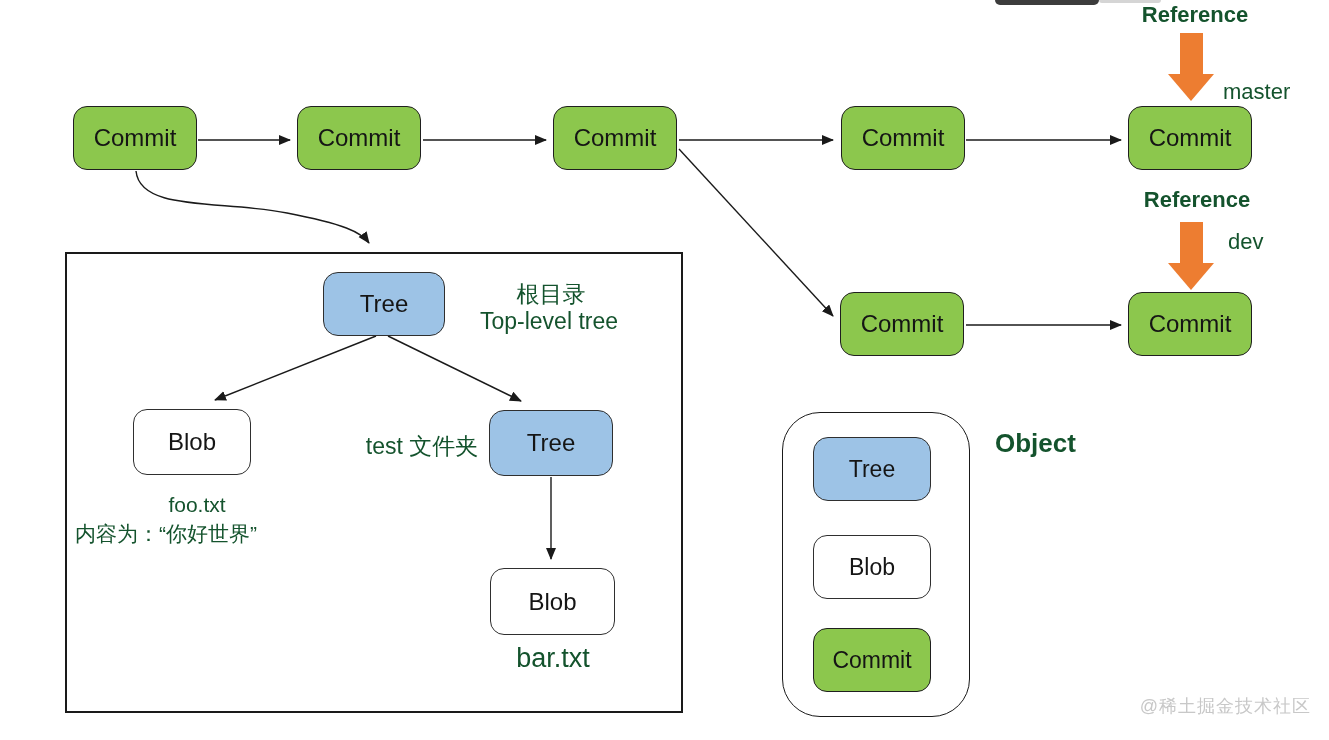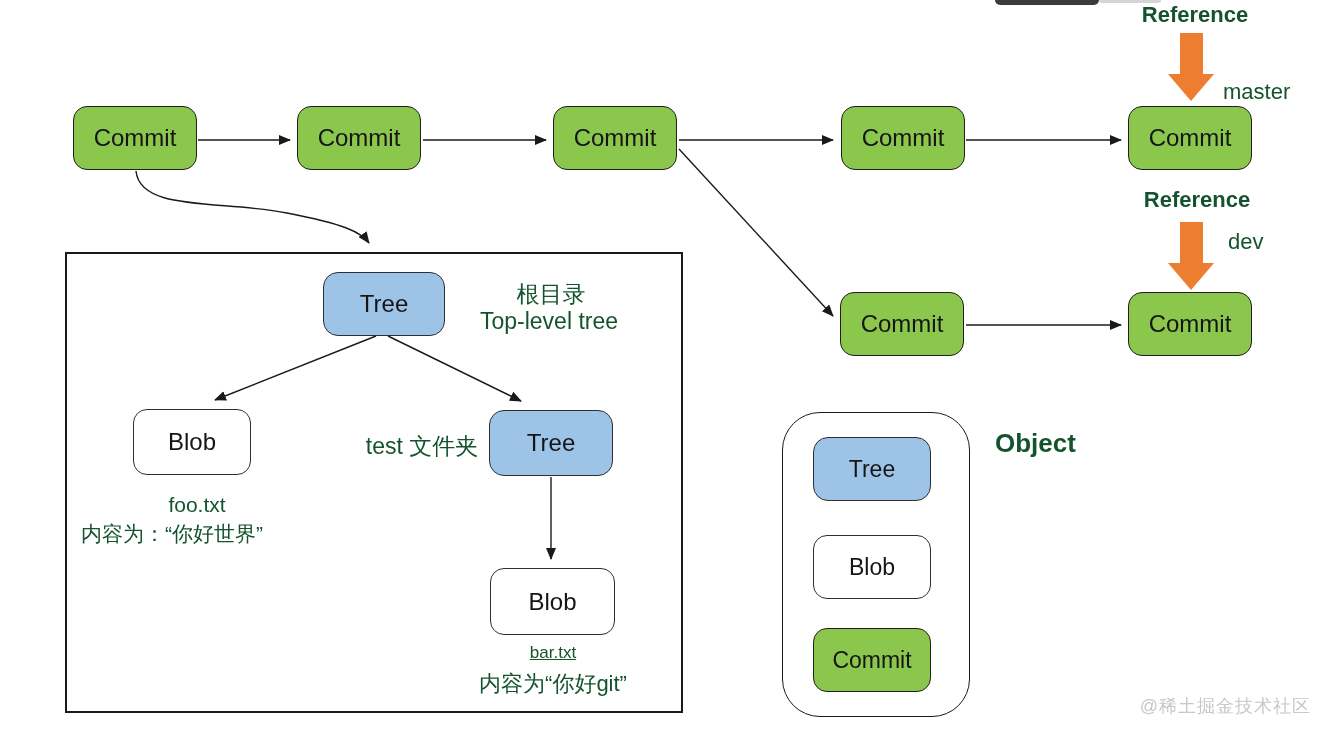--- a/index.html
+++ b/index.html
@@ -103,28 +103,27 @@
   <div class="label" style="left:1228px;top:229px;font-size:22px;">dev</div>
 
   <div class="filebox"></div>
 
   <div class="node tree" style="left:323px;top:272px;width:122px;">Tree</div>
   <div class="label centered" style="left:551px;top:279px;font-size:23px;">根目录</div>
   <div class="label centered" style="left:549px;top:308px;font-size:23px;">Top-level tree</div>
 
   <div class="node blob" style="left:133px;top:409px;width:118px;height:66px;">Blob</div>
   <div class="label centered" style="left:197px;top:493px;font-size:21px;">foo.txt</div>
-  <div class="label centered" style="left:166px;top:520px;font-size:21px;margin-left:6px;">内容为：“你好世界”</div>
+  <div class="label centered" style="left:166px;top:520px;font-size:21px;">内容为：“你好世界”</div>
 
   <div class="label centered" style="left:400px;top:431px;font-size:23px;margin-left:22px;">test 文件夹</div>
   <div class="node tree" style="left:489px;top:410px;width:124px;height:66px;">Tree</div>
 
   <div class="node blob" style="left:490px;top:568px;width:125px;height:67px;">Blob</div>
-  <div class="label centered" style="left:553px;top:643px;font-size:17px;text-decoration:underline;">bar.txt</div>
-  <div class="label centered" style="left:553px;top:669px;font-size:22px;">内容为“你好git”</div>
+  <div class="label centered" style="left:553px;top:643px;font-size:27px;">bar.txt</div>
 
   <div class="legend"></div>
   <div class="node tree" style="left:813px;top:437px;width:118px;font-size:23px;">Tree</div>
   <div class="node blob" style="left:813px;top:535px;width:118px;font-size:23px;">Blob</div>
   <div class="node commit" style="left:813px;top:628px;width:118px;font-size:23px;">Commit</div>
 
   <div class="label bold" style="left:995px;top:428px;font-size:26px;">Object</div>
 
   <div class="watermark">@稀土掘金技术社区</div>
 

